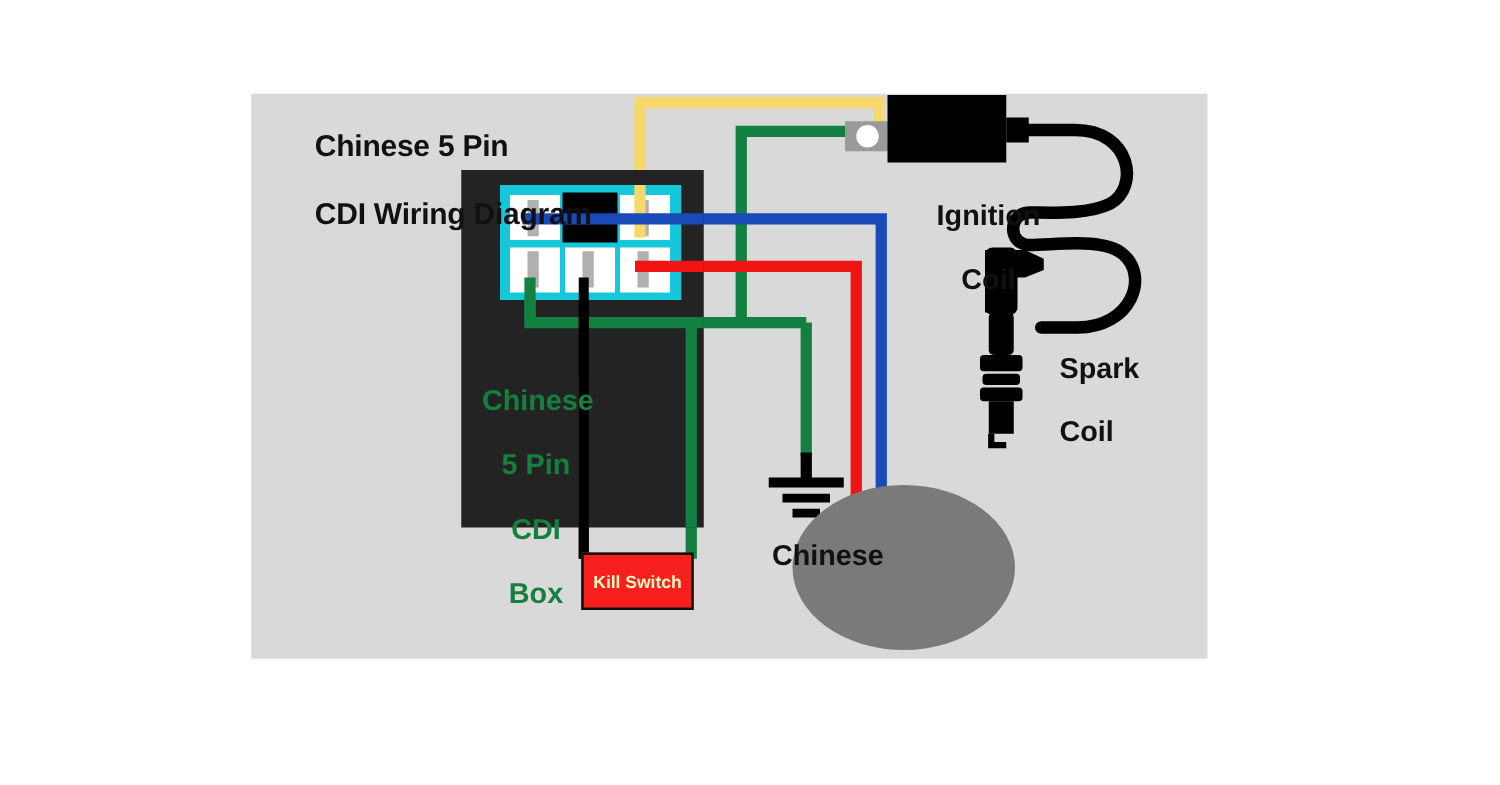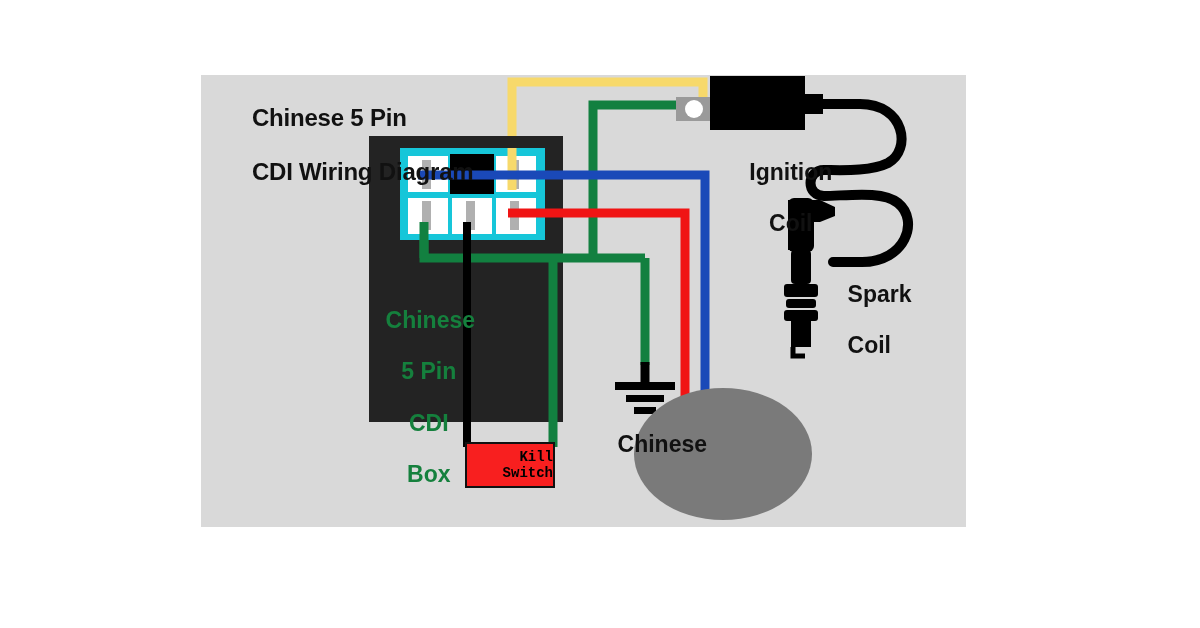--- a/index.html
+++ b/index.html
@@ -17,21 +17,21 @@
     background:#d9d9d9;
   }
   svg#diagram{position:absolute;left:0;top:0;width:1200px;height:628px;}
   .txt{position:absolute;white-space:pre;line-height:1.12;}
   .title{
     font-size:24px;font-weight:bold;color:#111111;letter-spacing:-0.2px;
   }
   .lbl-dark{font-size:23px;font-weight:bold;color:#111111;text-align:center;}
   .lbl-light{font-size:23px;font-weight:bold;color:#15803d;text-align:center;}
   .lbl-stator{font-size:27px;font-weight:bold;color:#ffffff;text-align:center;}
-  .lbl-kill{font-size:14px;font-weight:bold;color:#000000;text-align:right;font-family:Liberation Mono, monospace;}
+  .lbl-kill{font-size:14px;font-weight:bold;color:#fef9c3;text-align:right;}
 </style>
 </head>
 <body>
 
 <div id="root">
 
   <div id="canvas"></div>
 
   <svg id="diagram" viewBox="0 0 1200 628" xmlns="http://www.w3.org/2000/svg">
 

